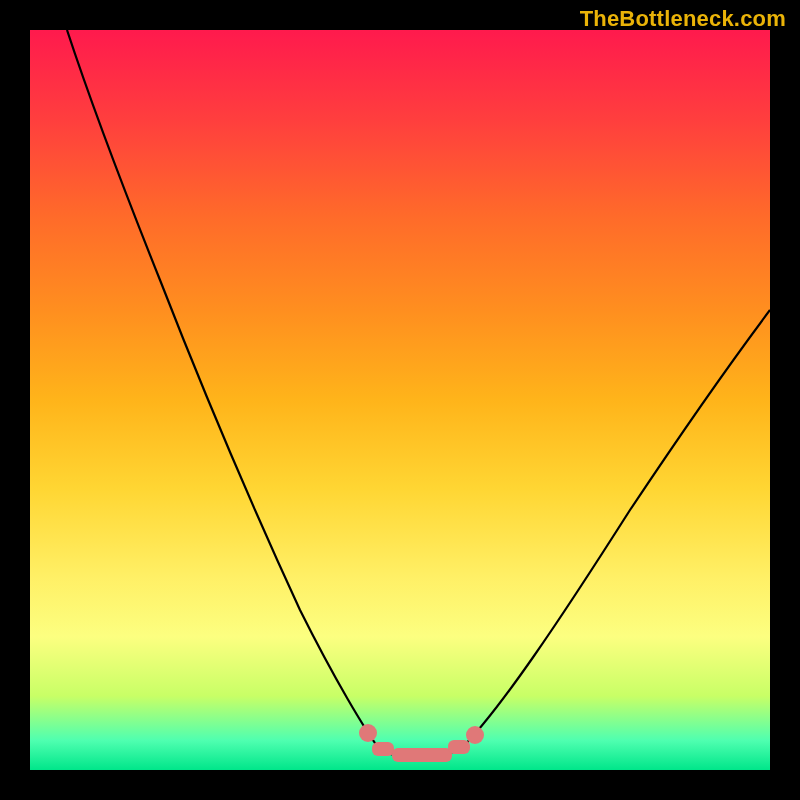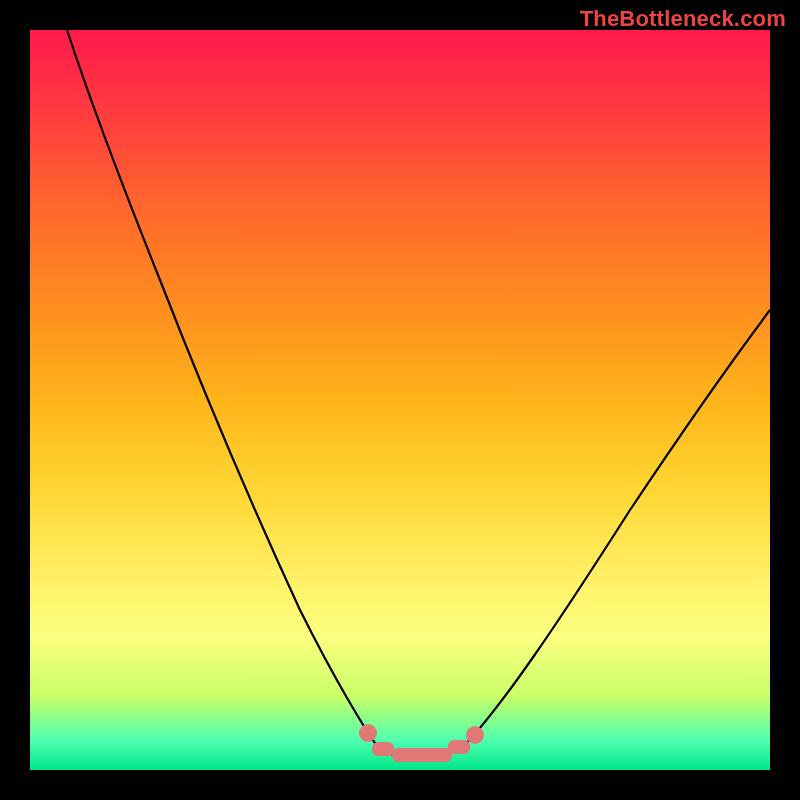--- a/index.html
+++ b/index.html
@@ -37,21 +37,21 @@
       #fcff80 82%,
       #c8ff66 90%,
       #4fffb0 96%,
       #00e68a 100%
     );
   }
   .watermark {
     position: absolute;
     top: 6px;
     right: 14px;
-    color: #ef4444;
+    color: #eab308;
     font-size: 22px;
     font-weight: 600;
     letter-spacing: 0.2px;
     user-select: none;
   }
   svg.curve {
     position: absolute;
     left: 0;
     top: 0;
     width: 740px;

